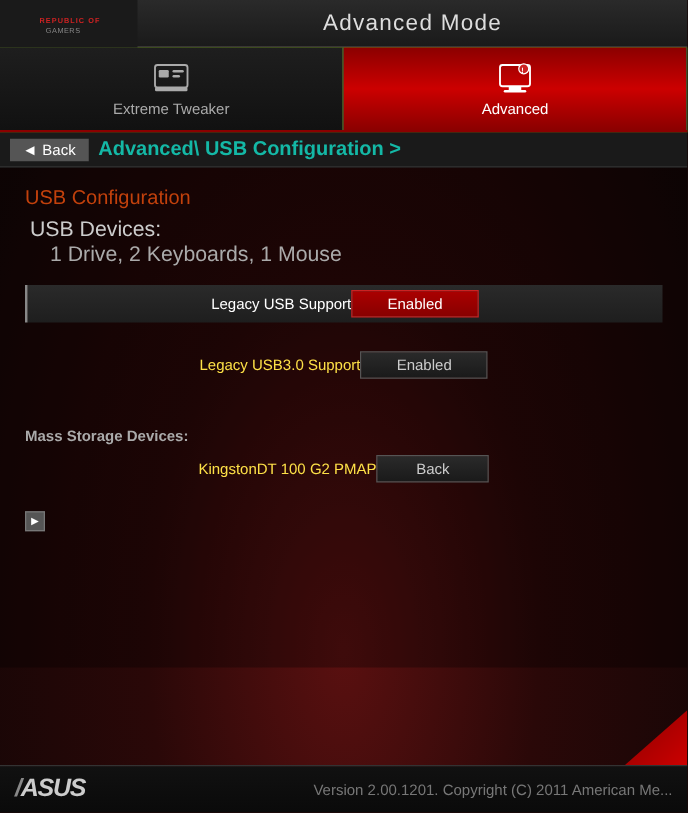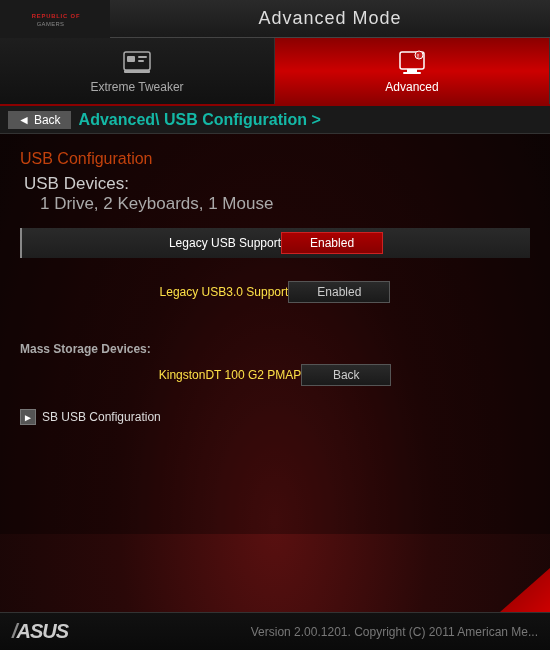--- a/index.html
+++ b/index.html
@@ -339,21 +339,20 @@
     <div class="mass-storage-label">
       <span>Mass Storage Devices:</span>
     </div>
     <div class="config-row" style="padding: 4px 8px;">
       <span class="config-label">KingstonDT 100 G2 PMAP</span>
       <button class="value-btn dark">Back</button>
     </div>
 
     <div class="sub-menu-item">
       <span class="sub-arrow">►</span>
-      <span>SB USB Configuration</span>
     </div>
 
   </div>
 
   <div class="rog-corner"></div>
 
   <div class="footer">
     <div class="asus-logo">
       <span style="color:#888; font-style:italic; font-weight:bold; font-size:20px; letter-spacing:-1px;">/</span><span style="color:#ccc; font-style:italic; font-weight:bold; font-size:20px;">ASUS</span>
     </div>

